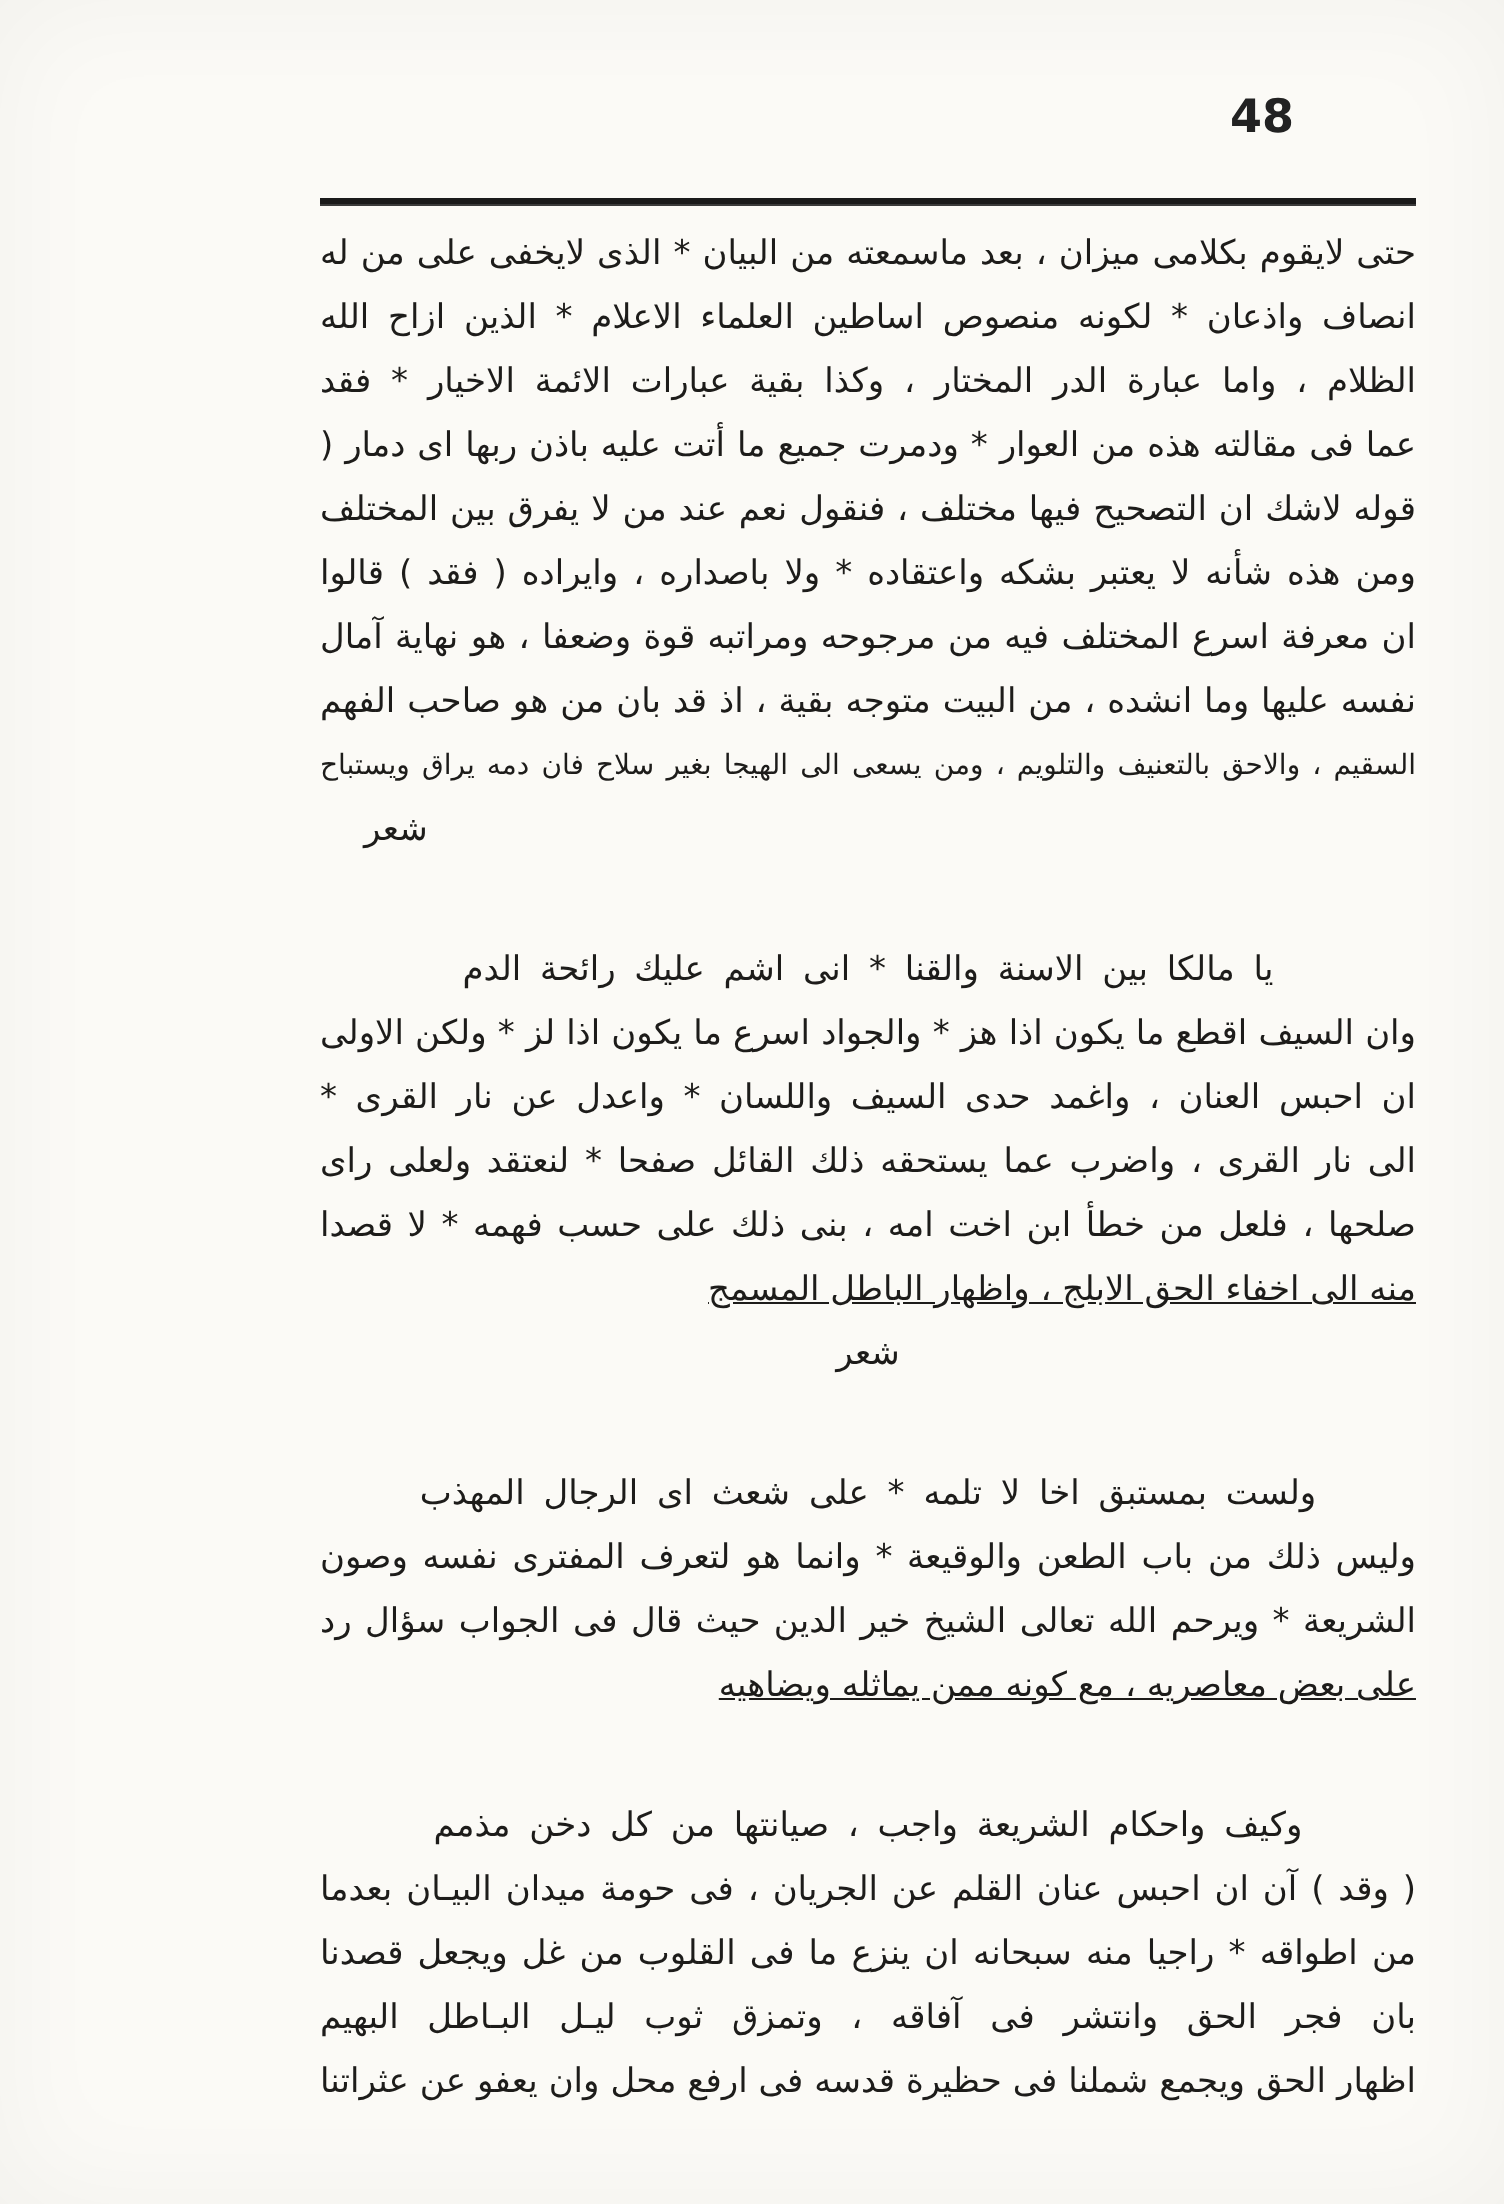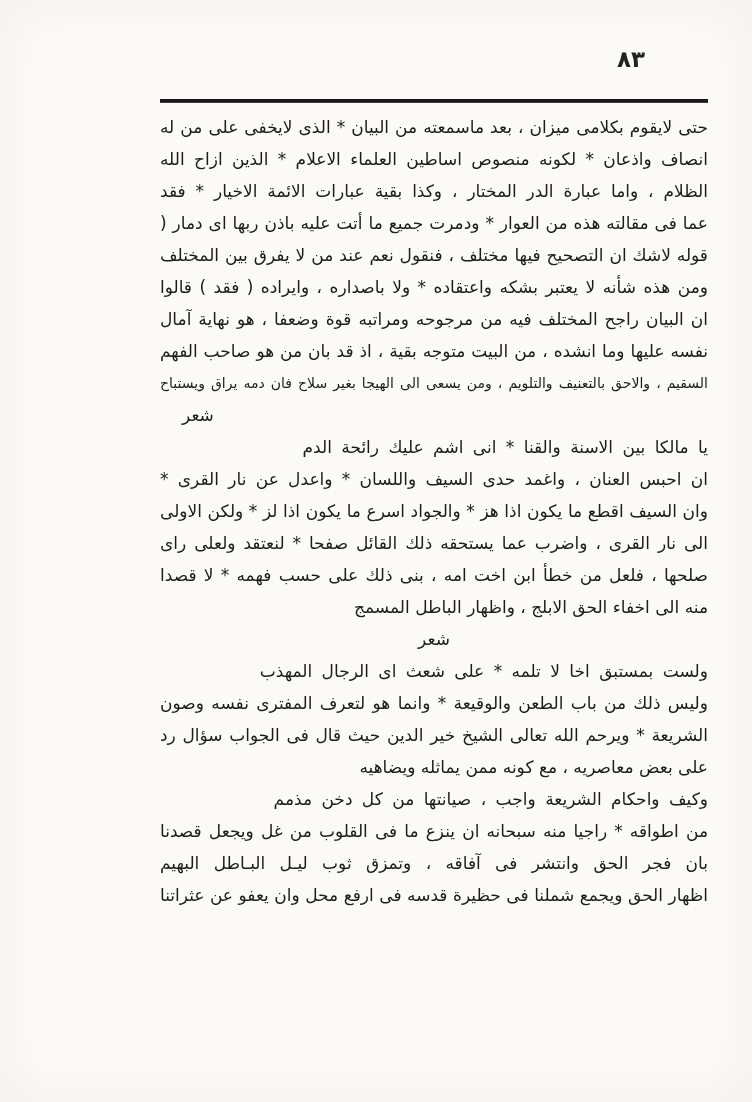--- a/index.html
+++ b/index.html
@@ -56,59 +56,62 @@
   .line.prose {
     text-align: justify;
     text-align-last: justify;
     text-justify: inter-word;
   }
   .line.prose-small {
     font-size: 14px;
   }
   .line.prose-end {
     text-align: right;
+    text-decoration: underline;
   }
   .line.verse {
-    text-align: right;
+    text-align: center;
     word-spacing: 4px;
+    margin-top: 38px;
   }
   .line.marker-left {
     text-align: left;
     padding-left: 22px;
   }
   .line.marker-center {
     text-align: center;
   }
 </style>
 </head>
 <body>
 
 <div class="page">
-  <div class="page-number">٨٣</div>
+  <div class="page-number">48</div>
   <div class="divider-rule"></div>
   <div class="text-block">
       <div class="line prose">حتى لايقوم بكلامى ميزان ، بعد ماسمعته من البيان * الذى لايخفى على من له ادنى</div>
       <div class="line prose">انصاف واذعان * لكونه منصوص اساطين العلماء الاعلام * الذين ازاح الله بانوارهم</div>
       <div class="line prose">الظلام ، واما عبارة الدر المختار ، وكذا بقية عبارات الائمة الاخيار * فقد افصحت</div>
       <div class="line prose">عما فى مقالته هذه من العوار * ودمرت جميع ما أتت عليه باذن ربها اى دمار ( واما )</div>
       <div class="line prose">قوله لاشك ان التصحيح فيها مختلف ، فنقول نعم عند من لا يفرق بين المختلف</div>
       <div class="line prose">ومن هذه شأنه لا يعتبر بشكه واعتقاده * ولا باصداره ، وايراده ( فقد ) قالوا</div>
-      <div class="line prose">ان البيان راجح المختلف فيه من مرجوحه ومراتبه قوة وضعفا ، هو نهاية آمال</div>
+      <div class="line prose">ان معرفة اسرع المختلف فيه من مرجوحه ومراتبه قوة وضعفا ، هو نهاية آمال</div>
       <div class="line prose">نفسه عليها وما انشده ، من البيت متوجه بقية ، اذ قد بان من هو صاحب الفهم</div>
       <div class="line prose prose-small">السقيم ، والاحق بالتعنيف والتلويم ، ومن يسعى الى الهيجا بغير سلاح فان دمه يراق ويستباح</div>
       <div class="line marker-left">شعر</div>
       <div class="line verse">يا مالكا بين الاسنة والقنا * انى اشم عليك رائحة الدم</div>
+      <div class="line prose">وان السيف اقطع ما يكون اذا هز * والجواد اسرع ما يكون اذا لز * ولكن الاولى</div>
       <div class="line prose">ان احبس العنان ، واغمد حدى السيف واللسان * واعدل عن نار القرى *</div>
-      <div class="line prose">وان السيف اقطع ما يكون اذا هز * والجواد اسرع ما يكون اذا لز * ولكن الاولى</div>
       <div class="line prose">الى نار القرى ، واضرب عما يستحقه ذلك القائل صفحا * لنعتقد ولعلى راى العامرية</div>
       <div class="line prose">صلحها ، فلعل من خطأ ابن اخت امه ، بنى ذلك على حسب فهمه * لا قصدا</div>
       <div class="line prose-end">منه الى اخفاء الحق الابلج ، واظهار الباطل المسمج</div>
       <div class="line marker-center">شعر</div>
       <div class="line verse">ولست بمستبق اخا لا تلمه * على شعث اى الرجال المهذب</div>
       <div class="line prose">وليس ذلك من باب الطعن والوقيعة * وانما هو لتعرف المفترى نفسه وصون احكام</div>
       <div class="line prose">الشريعة * ويرحم الله تعالى الشيخ خير الدين حيث قال فى الجواب سؤال رد فيه</div>
       <div class="line prose-end">على بعض معاصريه ، مع كونه ممن يماثله ويضاهيه</div>
       <div class="line verse">وكيف واحكام الشريعة واجب ، صيانتها من كل دخن مذمم</div>
+      <div class="line prose">( وقد ) آن ان احبس عنان القلم عن الجريان ، فى حومة ميدان البيـان بعدما</div>
       <div class="line prose">من اطواقه * راجيا منه سبحانه ان ينزع ما فى القلوب من غل ويجعل قصدنا</div>
       <div class="line prose">بان فجر الحق وانتشر فى آفاقه ، وتمزق ثوب ليـل البـاطل البهيم</div>
       <div class="line prose">اظهار الحق ويجمع شملنا فى حظيرة قدسه فى ارفع محل وان يعفو عن عثراتنا</div>
     </div>
 </div>
 
 </body></html>

